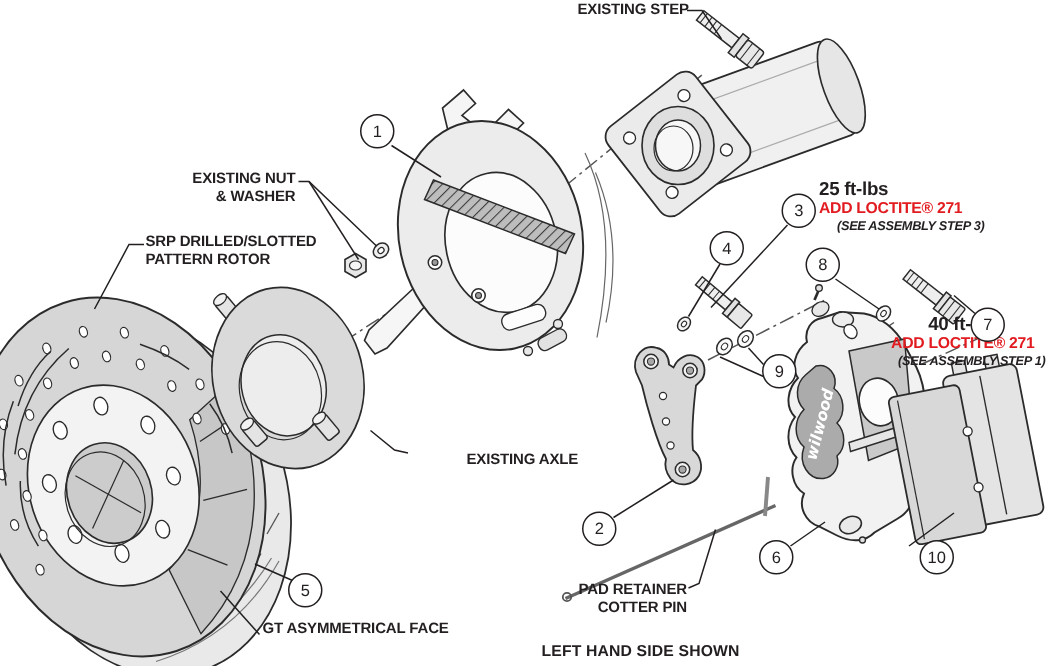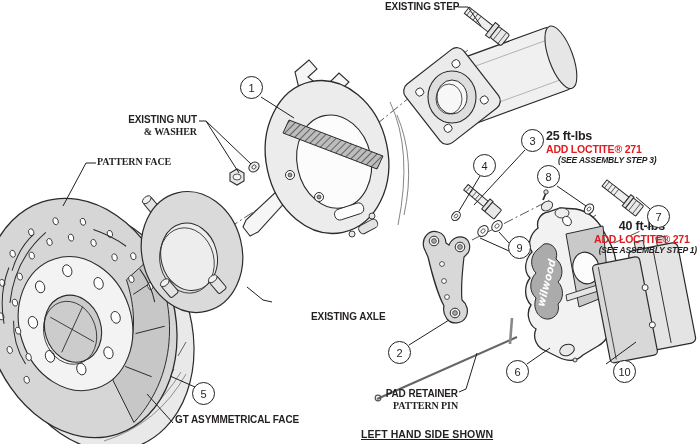--- a/index.html
+++ b/index.html
@@ -1,31 +1,31 @@
 <!DOCTYPE html>
 <html><head>
 <meta charset="utf-8">
 <style>
   html,body{margin:0;padding:0;background:#fff;}
   .stage{position:relative;width:700px;height:444px;background:#ffffff;overflow:hidden;
          font-family:"Liberation Sans",sans-serif;color:#231f20;}
   .stage svg{position:absolute;left:0;top:0;}
   .lbl{position:absolute;font:700 10px "Liberation Sans",sans-serif;letter-spacing:-0.1px;
        line-height:11.5px;white-space:nowrap;color:#231f20;}
-  .lbl .l2{display:block;font-family:Liberation Serif, serif;}
+  .lbl .l2{display:block;}
   .ra{text-align:right;}
   .note{position:absolute;white-space:nowrap;}
-  .note .torque{display:block;font:700 12.5px "Liberation Sans",sans-serif;letter-spacing:-0.2px;margin-top:10px;}
+  .note .torque{display:block;font:700 12.5px "Liberation Sans",sans-serif;letter-spacing:-0.2px;}
   .note .loctite{display:block;font:700 10.5px "Liberation Sans",sans-serif;letter-spacing:-0.2px;color:#e21b20;}
   .note .step{display:block;font:italic 700 8.5px "Liberation Sans",sans-serif;letter-spacing:-0.2px;margin-left:12px;}
   .callout{position:absolute;width:23px;height:23px;border:1.5px solid #231f20;border-radius:50%;
            background:#fff;display:flex;align-items:center;justify-content:center;
            font:400 11px "Liberation Sans",sans-serif;box-sizing:border-box;}
   .footer{position:absolute;font:700 10.5px "Liberation Sans",sans-serif;letter-spacing:0.1px;
-          text-decoration:underline;white-space:nowrap;padding-left:31px;}
+          white-space:nowrap;padding-left:31px;}
 </style>
 </head>
 <body>
 
 <div class="stage">
 
 <svg width="700" height="444" viewBox="0 0 700 444">
   <defs>
     <pattern id="xh" width="5" height="5" patternTransform="rotate(45)" patternUnits="userSpaceOnUse">
       <rect width="5" height="5" fill="#bdbdbd"></rect>
@@ -314,40 +314,41 @@
 </svg>
 
   <div class="lbl" style="left:385px;top:1px;"><span>EXISTING STEP</span></div>
 
   <div class="lbl ra" style="right:503px;top:114px;margin-left:18px;">
     <span>EXISTING NUT</span>
     <span class="l2">&amp; WASHER</span>
   </div>
 
   <div class="lbl" style="left:97px;top:156px;">
-    <span class="l2">PATTERN FACE</span>
-  </div>
-
-  <div class="lbl" style="left:275px;top:311px;padding-left:36px;"><span>EXISTING AXLE</span></div>
+    <span>SRP DRILLED/SLOTTED</span>
+    <span class="l2">PATTERN ROTOR</span>
+  </div>
+
+  <div class="lbl" style="left:275px;top:301px;padding-left:36px;"><span>EXISTING AXLE</span></div>
 
   <div class="note" style="left:546px;top:119px;">
     <span class="torque">25 ft-lbs</span>
     <span class="loctite">ADD LOCTITE® 271</span>
     <span class="step">(SEE ASSEMBLY STEP 3)</span>
   </div>
 
   <div class="note ra" style="right:3px;top:209px;text-align:center;">
     <span class="torque">40 ft-lbs</span>
     <span class="loctite">ADD LOCTITE® 271</span>
     <span class="step">(SEE ASSEMBLY STEP 1)</span>
   </div>
 
   <div class="lbl ra" style="right:242px;top:388px;margin-left:33px;">
     <span>PAD RETAINER</span>
-    <span class="l2">PATTERN PIN</span>
+    <span class="l2">COTTER PIN</span>
   </div>
 
   <div class="lbl" style="left:175px;top:414px;">
     <span>GT ASYMMETRICAL FACE</span>
   </div>
 
   <div class="footer" style="left:330px;top:428px;"><span>LEFT HAND SIDE SHOWN</span></div>
 
   <div class="callout" style="left:240px;top:76px;">1</div>
   <div class="callout" style="left:388px;top:341px;">2</div>

